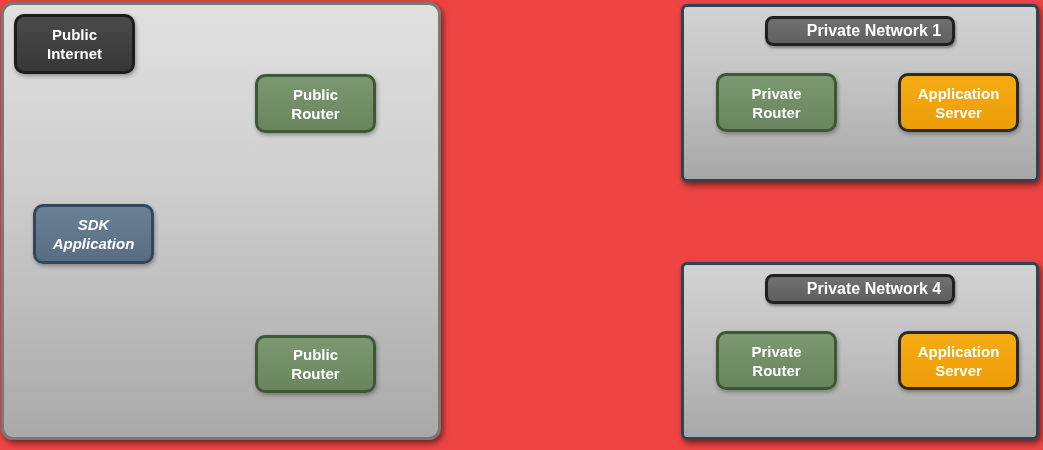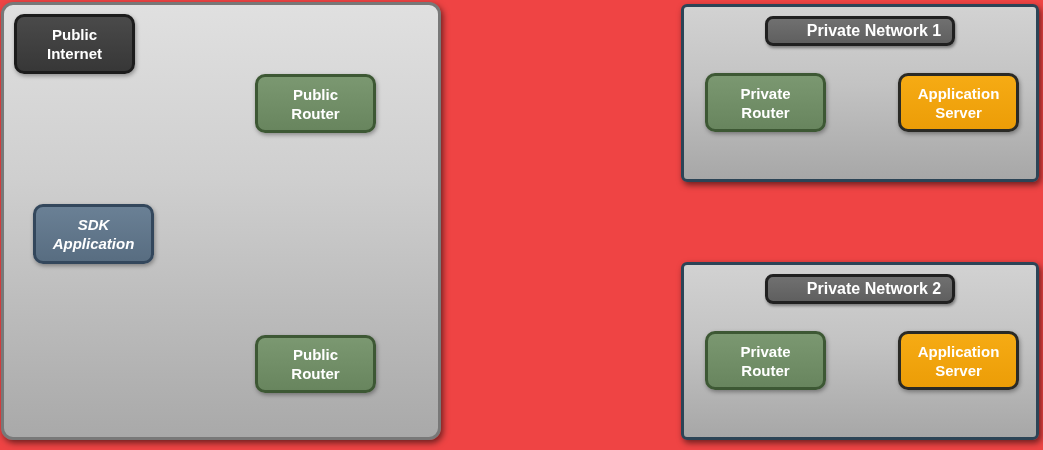--- a/index.html
+++ b/index.html
@@ -99,21 +99,21 @@
   }
 
   
   .pos-public-internet    { left: 10px;  top: 9px;   height: 60px; }
   .pos-public-router-top  { left: 251px; top: 69px;  }
   .pos-sdk-application    { left: 29px;  top: 199px; height: 60px; }
   .pos-controller         { left: 251px; top: 200px; height: 58px; }
   .pos-public-router-bot  { left: 251px; top: 330px; height: 58px; }
 
   
-  .pos-private-router     { left: 21px;  top: 66px; }
+  .pos-private-router     { left: 32px;  top: 66px; }
   .pos-application-server { left: 214px; top: 66px; }
 </style>
 </head>
 <body>
 
 <div id="canvas">
 
   <div class="zone zone-public">
     <div class="node node-dark pos-public-internet">Public
 Internet</div>
@@ -133,21 +133,21 @@
     <div class="zone-title">Private Network 1</div>
 
     <div class="node node-green pos-private-router">Private
 Router</div>
 
     <div class="node node-orange pos-application-server">Application
 Server</div>
   </div>
 
   <div class="zone zone-private zone-private-2">
-    <div class="zone-title">Private Network 2</div>
+    <div class="zone-title">Private Network 4</div>
 
     <div class="node node-green pos-private-router">Private
 Router</div>
 
     <div class="node node-orange pos-application-server">Application
 Server</div>
   </div>
 
 </div>
 

